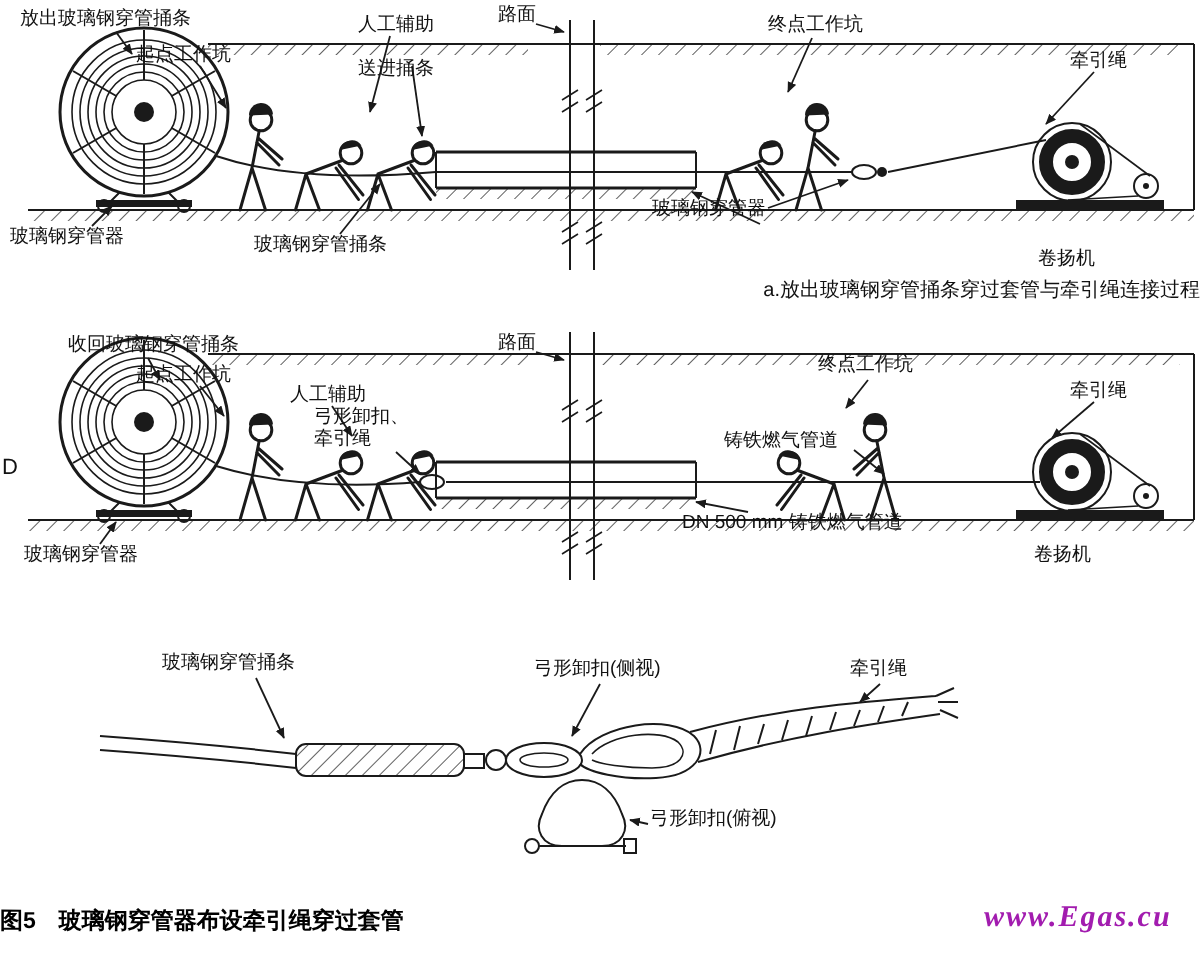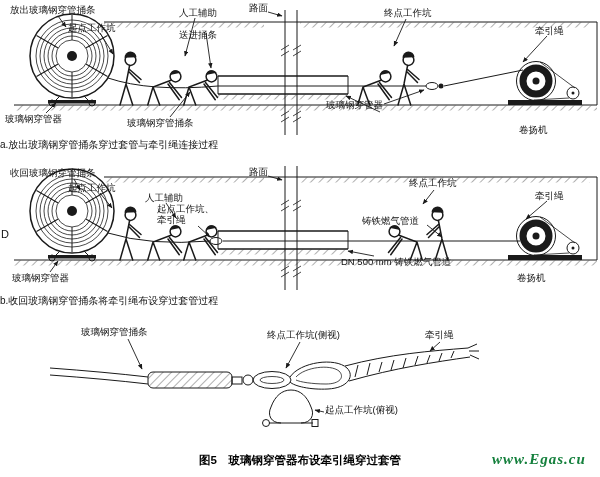--- a/index.html
+++ b/index.html
@@ -7,24 +7,24 @@
     position:relative;width:600px;height:477px;background:#ffffff;
     font-family:"Liberation Sans",sans-serif;color:#1a1a1a;overflow:hidden;
   }
   #art{position:absolute;left:0;top:0;}
   .ln{stroke:#1a1a1a;fill:none;stroke-width:1;}
   .ln08{stroke:#1a1a1a;fill:none;stroke-width:0.8;}
   .ln15{stroke:#1a1a1a;fill:none;stroke-width:1.5;}
   .fillb{fill:#1a1a1a;stroke:none;}
   .arrow{stroke:#1a1a1a;fill:none;stroke-width:0.9;}
   .lbl{position:absolute;font-size:9.5px;line-height:1.15;white-space:nowrap;color:#111;}
-  .cap{position:absolute;left:0;width:100%;text-align:left;font-size:10px;color:#111;}
-  .figtitle{position:absolute;left:0;width:100%;text-align:center;font-size:11.5px;font-weight:bold;color:#000;}
+  .cap{position:absolute;left:0;width:100%;text-align:right;font-size:10px;color:#111;}
+  .figtitle{position:absolute;left:0;width:100%;font-size:11.5px;font-weight:bold;color:#000;}
   .watermark{position:absolute;font-family:"Liberation Serif",serif;font-style:italic;font-weight:bold;
-    font-size:15px;letter-spacing:1px;color:#15803d;}
+    font-size:15px;letter-spacing:1px;color:#a21caf;}
   .stray{position:absolute;font-size:11px;color:#111;}
 </style>
 </head>
 <body>
 
 <div id="stage">
 
   <svg id="art" width="600" height="477" viewBox="0 0 600 477">
     <defs>
       <marker id="arr" markerWidth="7" markerHeight="7" refX="5.5" refY="2.5" orient="auto">
@@ -230,35 +230,34 @@
   <span class="lbl" style="left:68px;top:23px">起点工作坑</span>
   <span class="lbl" style="left:179px;top:30px">送进捅条</span>
   <span class="lbl" style="left:384px;top:8px">终点工作坑</span>
   <span class="lbl" style="left:535px;top:26px">牵引绳</span>
   <span class="lbl" style="left:5px;top:114px">玻璃钢穿管器</span>
   <span class="lbl" style="left:127px;top:118px">玻璃钢穿管捅条</span>
   <span class="lbl" style="left:326px;top:100px">玻璃钢穿管器</span>
   <span class="lbl" style="left:519px;top:125px">卷扬机</span>
   <div class="cap" style="top:138px">a.放出玻璃钢穿管捅条穿过套管与牵引绳连接过程</div>
 
-  <span class="lbl" style="left:10px;top:168px">收回玻璃钢穿管捅条</span>
+  <span class="lbl" style="left:34px;top:168px">收回玻璃钢穿管捅条</span>
   <span class="lbl" style="left:68px;top:183px">起点工作坑</span>
   <span class="lbl" style="left:145px;top:193px">人工辅助</span>
   <span class="lbl" style="left:249px;top:167px">路面</span>
-  <span class="lbl" style="left:157px;top:204px">起点工作坑、</span>
+  <span class="lbl" style="left:157px;top:204px">弓形卸扣、</span>
   <span class="lbl" style="left:157px;top:215px">牵引绳</span>
   <span class="lbl" style="left:362px;top:216px">铸铁燃气管道</span>
   <span class="lbl" style="left:409px;top:178px">终点工作坑</span>
   <span class="lbl" style="left:535px;top:191px">牵引绳</span>
   <span class="lbl" style="left:12px;top:273px">玻璃钢穿管器</span>
   <span class="lbl" style="left:341px;top:257px">DN 500 mm 铸铁燃气管道</span>
   <span class="lbl" style="left:517px;top:273px">卷扬机</span>
   <span class="stray" style="left:1px;top:228px">D</span>
-  <div class="cap" style="top:294px">b.收回玻璃钢穿管捅条将牵引绳布设穿过套管过程</div>
 
   <span class="lbl" style="left:81px;top:327px">玻璃钢穿管捅条</span>
-  <span class="lbl" style="left:267px;top:330px">终点工作坑(侧视)</span>
+  <span class="lbl" style="left:267px;top:330px">弓形卸扣(侧视)</span>
   <span class="lbl" style="left:425px;top:330px">牵引绳</span>
-  <span class="lbl" style="left:325px;top:405px">起点工作坑(俯视)</span>
+  <span class="lbl" style="left:325px;top:405px">弓形卸扣(俯视)</span>
 
   <div class="figtitle" style="top:453px">图5　玻璃钢穿管器布设牵引绳穿过套管</div>
   <span class="watermark" style="left:492px;top:451px">www.Egas.cu</span>
 </div>
 
 </body></html>

